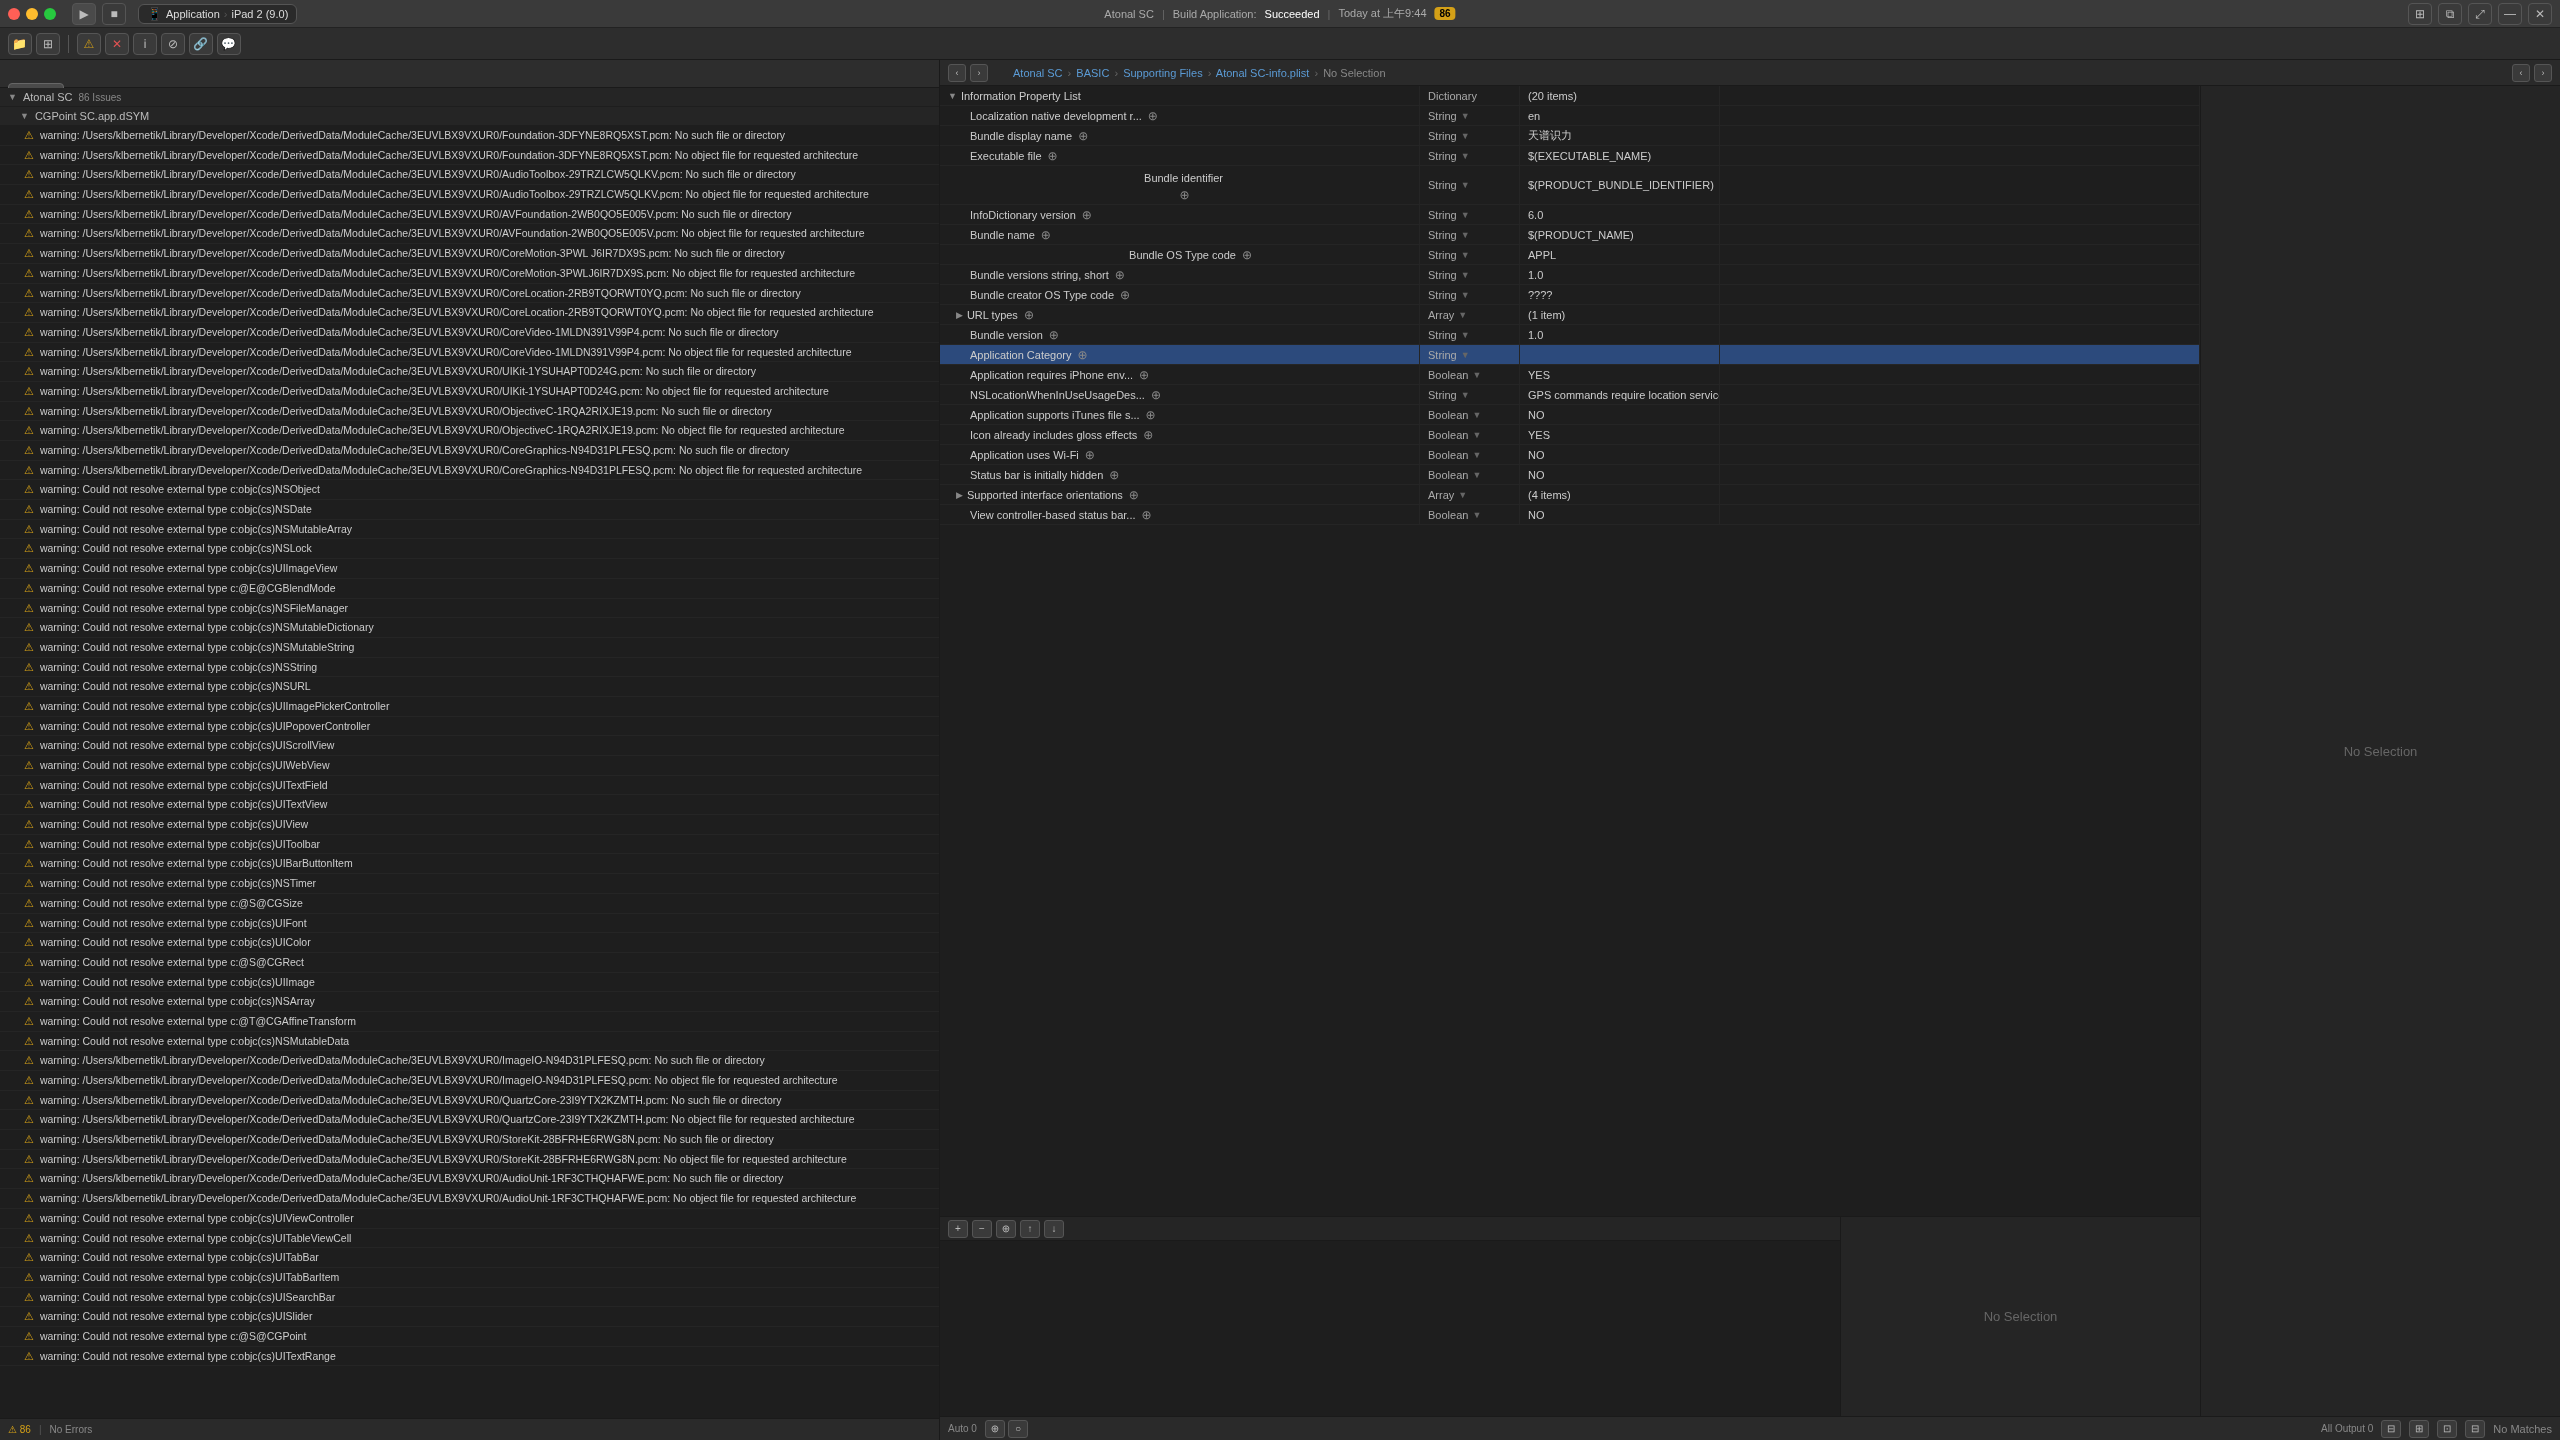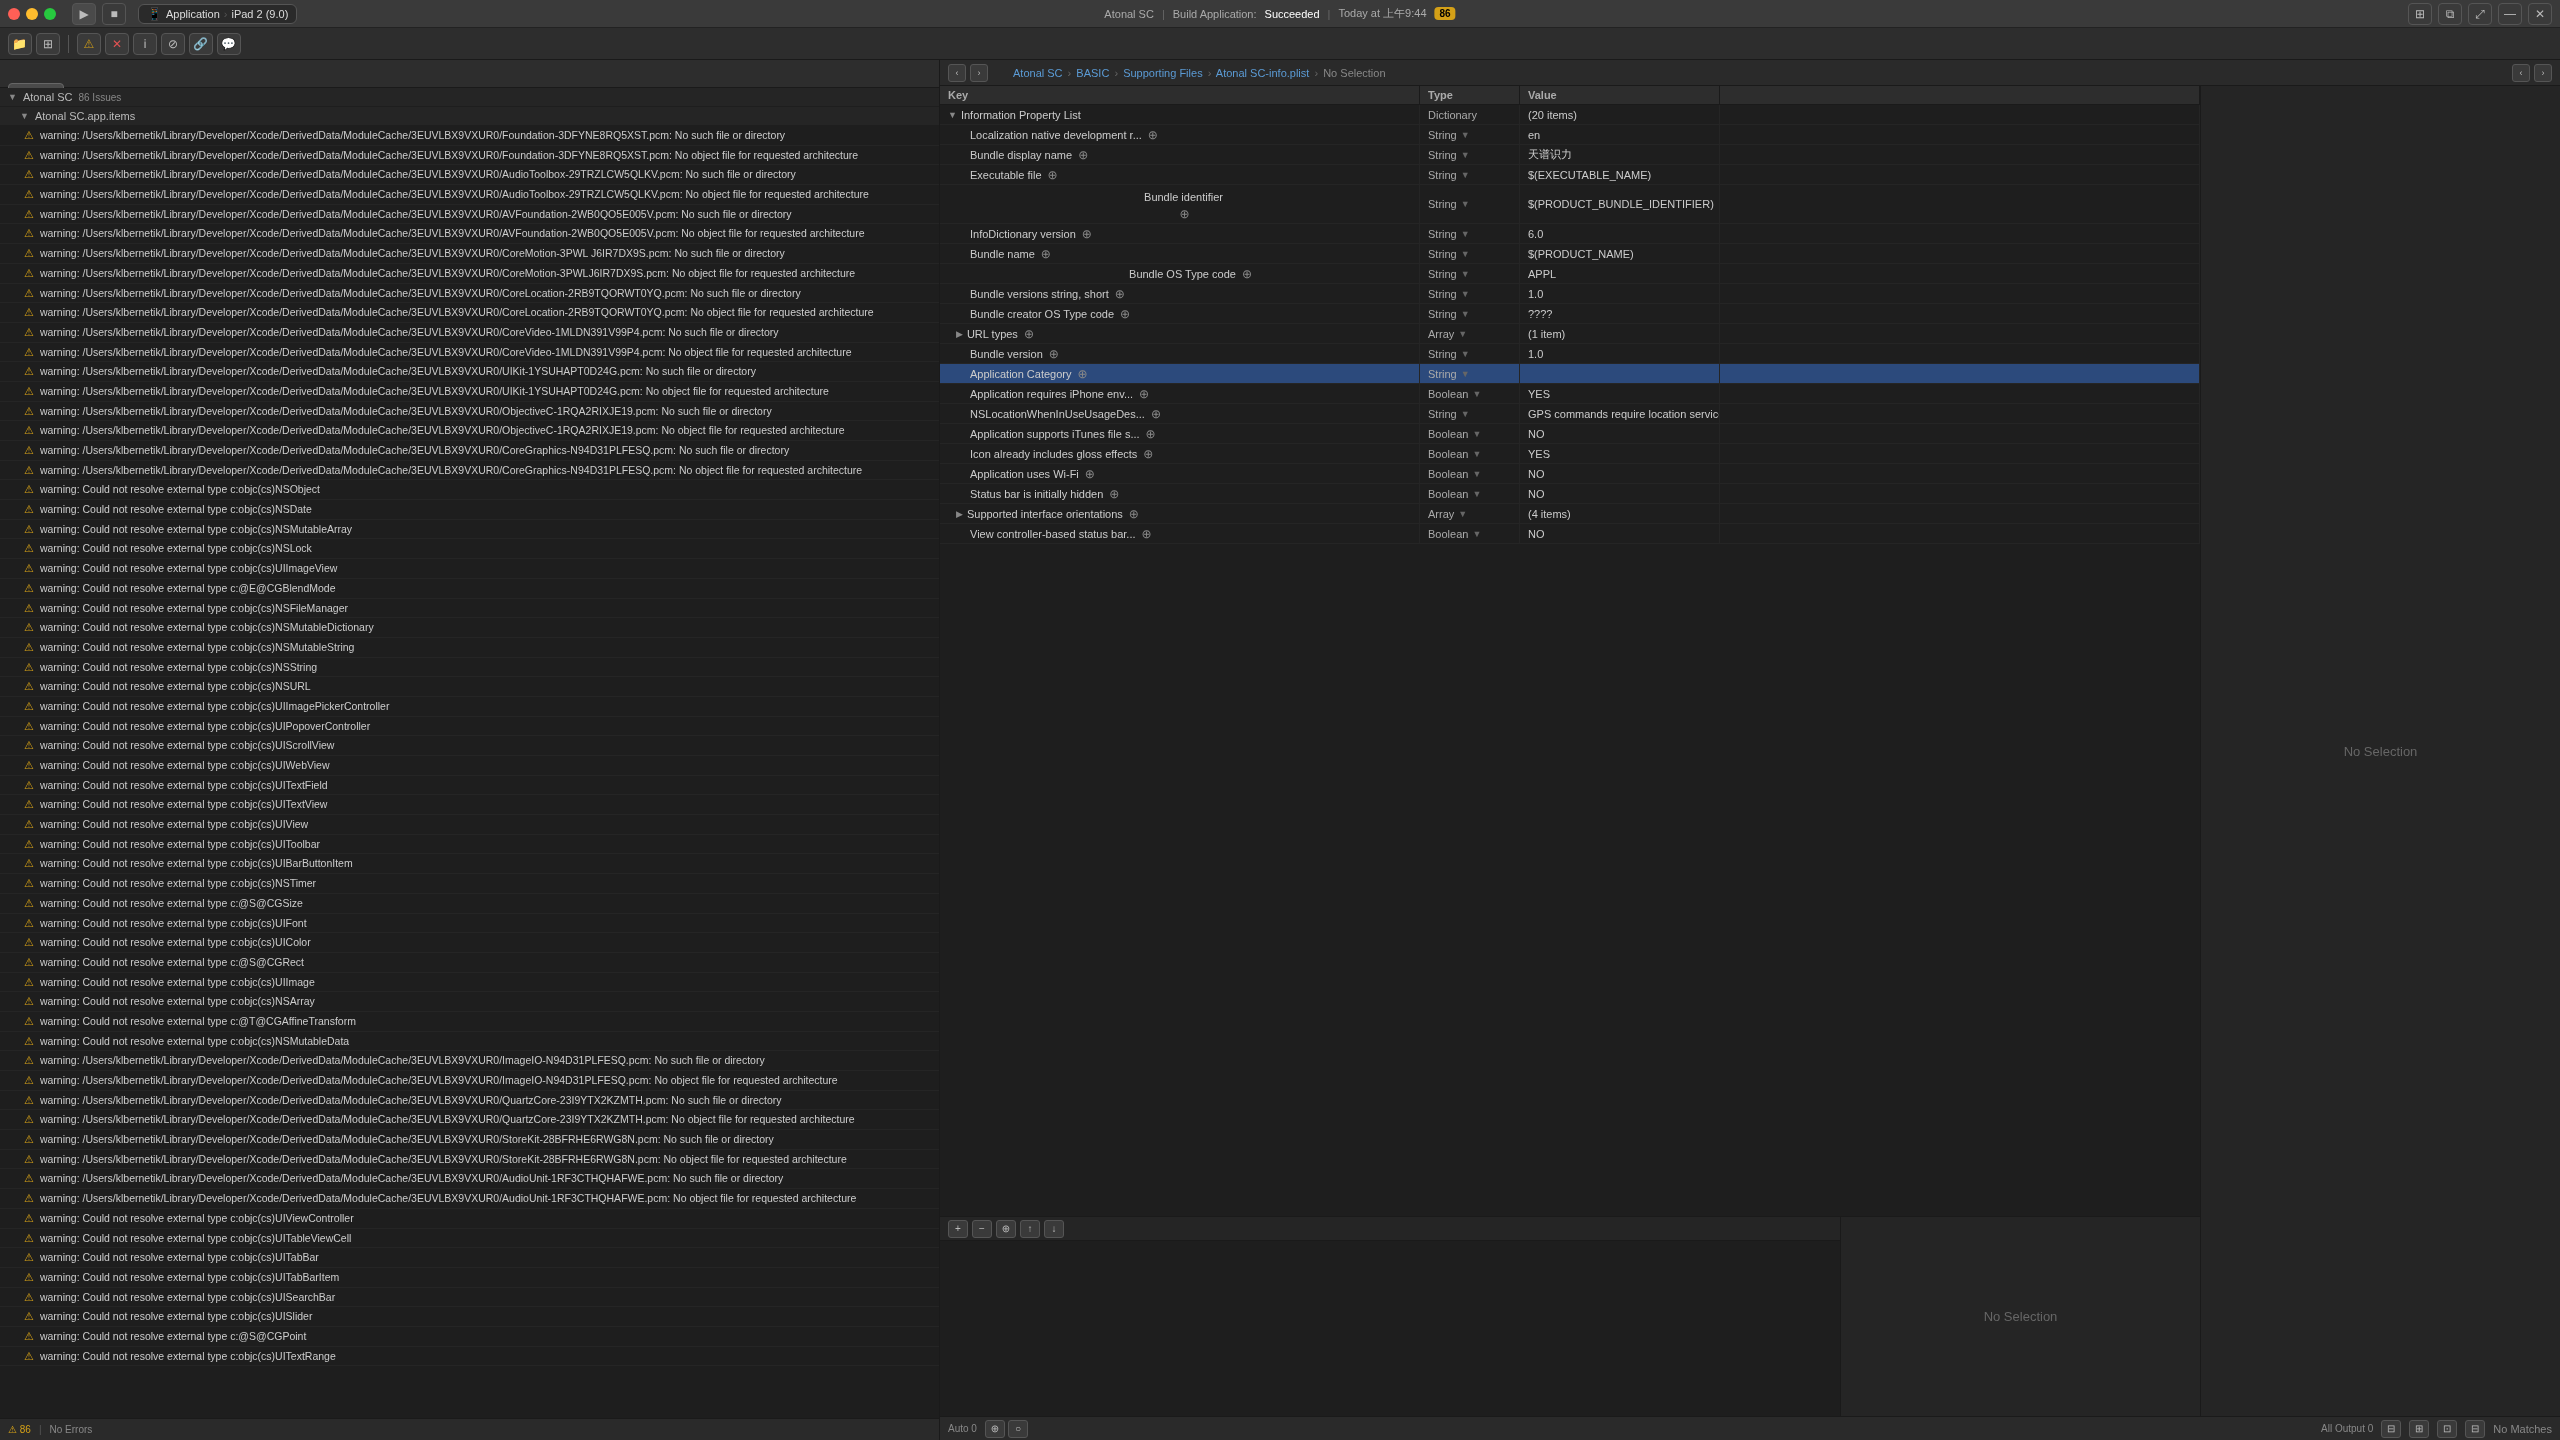--- a/index.html
+++ b/index.html
@@ -476,21 +476,21 @@
       <div class="issue-list">
 
         <div class="issue-group-header">
           <span class="issue-group-arrow">▼</span>
           <span>Atonal SC</span>
           <span style="color:#888;font-size:10px;">86 Issues</span>
         </div>
 
         <div class="issue-group-header" style="padding-left:20px;">
           <span class="issue-group-arrow">▼</span>
-          <span>Atonal SC.app.items</span>
+          <span>CGPoint SC.app.dSYM</span>
         </div>
 
 
         <div id="issue-items-container">
             <div class="issue-item warning">
               <span class="warn-icon">⚠</span>
               <span class="issue-text">warning: /Users/klbernetik/Library/Developer/Xcode/DerivedData/ModuleCache/3EUVLBX9VXUR0/Foundation-3DFYNE8RQ5XST.pcm: No such file or directory</span>
             </div>
             <div class="issue-item warning">
               <span class="warn-icon">⚠</span>
@@ -775,32 +775,20 @@
           <div class="right-nav-btn">›</div>
         </div>
       </div>
 
       <div class="right-content">
 
         <div class="plist-main">
 
           <div class="plist-table">
 
-            <div class="plist-header-row">
-              <div class="plist-header-cell">
-                <span>Key</span>
-              </div>
-              <div class="plist-header-cell">
-                <span>Type</span>
-              </div>
-              <div class="plist-header-cell">
-                <span>Value</span>
-              </div>
-              <div class="plist-header-cell"></div>
-            </div>
 
             <div class="plist-row">
               <div class="plist-cell key-cell">
                 <span class="plist-expand-arrow">▼</span>
                 <span>Information Property List</span>
               </div>
               <div class="plist-cell type-cell">Dictionary</div>
               <div class="plist-cell value-cell">(20 items)</div>
               <div class="plist-cell"></div>
             </div>

